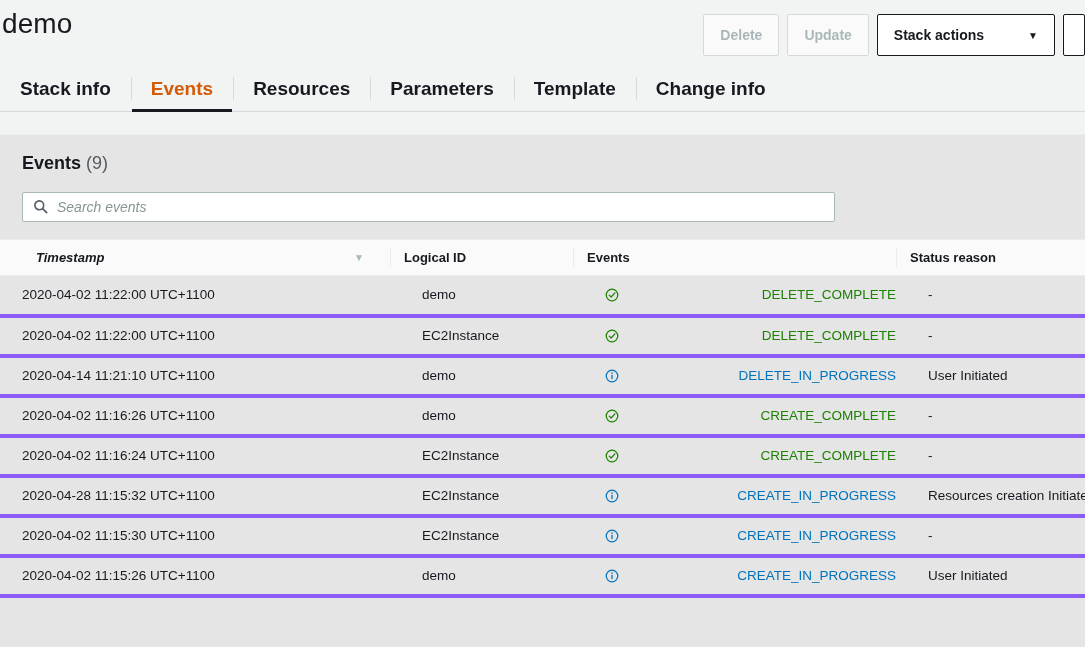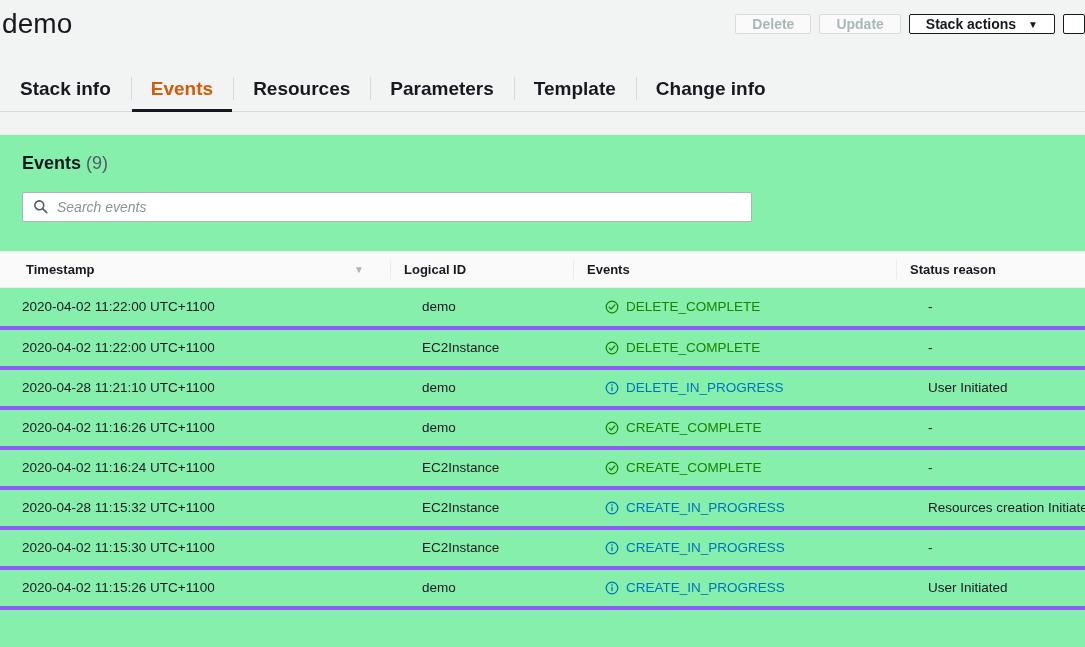--- a/index.html
+++ b/index.html
@@ -30,21 +30,21 @@
   }
   .header-actions {
     position: absolute;
     right: 0;
     top: 14px;
     display: flex;
     align-items: center;
     gap: 8px;
   }
   .btn {
-    height: 20px;
+    height: 42px;
     padding: 0 16px;
     border-radius: 2px;
     font-size: 14px;
     font-weight: 700;
     line-height: 28px;
     background: #ffffff;
     cursor: pointer;
     white-space: nowrap;
     display: inline-flex;
     align-items: center;
@@ -52,20 +52,21 @@
   }
   .btn-disabled {
     border: 1px solid #d5dbdb;
     color: #aab7b8;
     cursor: default;
     background: #fafafa;
   }
   .btn-normal {
     border: 1px solid #16191f;
     color: #16191f;
+    gap: 32px;
   }
   .btn-caret {
     margin-left: 12px;
     font-size: 10px;
     line-height: 1;
     position: relative;
     top: 1px;
   }
   .btn-cutoff {
     border: 1px solid #16191f;
@@ -118,40 +119,40 @@
   
   .gap-strip {
     height: 23px;
     background: #f2f3f3;
     border-bottom: 1px solid #eaeded;
   }
 
   
   .card {
     position: relative;
-    background: #86efac;
+    background: #e5e5e5;
     height: 512px;
     overflow: hidden;
   }
   .card-top {
     padding: 18px 20px 0 22px;
   }
   .card-title {
     font-size: 18px;
     color: #16191f;
     margin-bottom: 18px;
   }
   .card-title b { font-weight: 700; }
   .card-title .count { font-weight: 400; color: #545b64; }
 
   .search-wrap {
     position: relative;
-    width: 730px;
+    width: 813px;
     height: 30px;
-    margin-bottom: 29px;
+    margin-bottom: 17px;
   }
   .search-input {
     width: 100%;
     height: 30px;
     border: 1px solid #aab7b8;
     border-radius: 2px;
     padding: 0 10px 0 34px;
     font-size: 14px;
     font-family: "Liberation Sans", sans-serif;
     color: #16191f;
@@ -175,21 +176,21 @@
     font-weight: 700;
     color: #16191f;
     text-align: left;
     vertical-align: middle;
     background: #fafafa;
     border-top: 1px solid #eaeded;
     border-bottom: 1px solid #eaeded;
     padding: 0 0 0 14px;
     position: relative;
   }
-  .tbl th.pad-first { padding-left: 26px; }
+  .tbl th.pad-first { padding-left: 36px; font-style: italic; }
   .tbl th.div::before {
     content: "";
     position: absolute;
     left: 0;
     top: 8px;
     bottom: 8px;
     width: 1px;
     background: #eaeded;
   }
   .th-inner { display: flex; align-items: center; justify-content: space-between; padding-right: 26px; }
@@ -200,21 +201,21 @@
     font-size: 13.5px;
     color: #16191f;
     vertical-align: middle;
     border-bottom: 4px solid #8b5cf6;
     padding: 0 0 0 32px;
     white-space: nowrap;
     overflow: hidden;
   }
   .tbl td.pad-first { padding-left: 22px; }
 
-  .status-cell { display: flex; align-items: center; gap: 7px; }
+  .status-cell { display: flex; align-items: center; gap: 7px; justify-content: space-between; }
   .status-text { font-size: 13.5px; }
   .status-ok .status-text { color: #1d8102; }
   .status-prog .status-text { color: #0073bb; }
   .status-icon { flex: 0 0 auto; display: block; }
 </style>
 </head>
 <body>
 
 <div class="page-header">
   <div class="stack-title">demo</div>
@@ -306,21 +307,21 @@
                   <circle cx="8" cy="8" r="6.6"></circle>
                   <polyline points="4.8,8.1 7,10.3 11.3,5.5" stroke-linecap="round" stroke-linejoin="round"></polyline>
                 </svg>
               </span>
               <span class="status-text">DELETE_COMPLETE</span>
             </div>
           </td>
           <td>-</td>
         </tr>
         <tr>
-          <td class="pad-first">2020-04-28 11:21:10 UTC+1100</td>
+          <td class="pad-first">2020-04-14 11:21:10 UTC+1100</td>
           <td>demo</td>
           <td>
             <div class="status-cell status-prog">
               <span>
                 <svg class="status-icon" width="14" height="14" viewBox="0 0 16 16" fill="none">
                   <circle cx="8" cy="8" r="6.6" stroke="#0073bb" stroke-width="1.4"></circle>
                   <circle cx="8" cy="4.7" r="0.95" fill="#0073bb"></circle>
                   <rect x="7.25" y="6.6" width="1.5" height="5" rx="0.7" fill="#0073bb"></rect>
                 </svg>
               </span>

